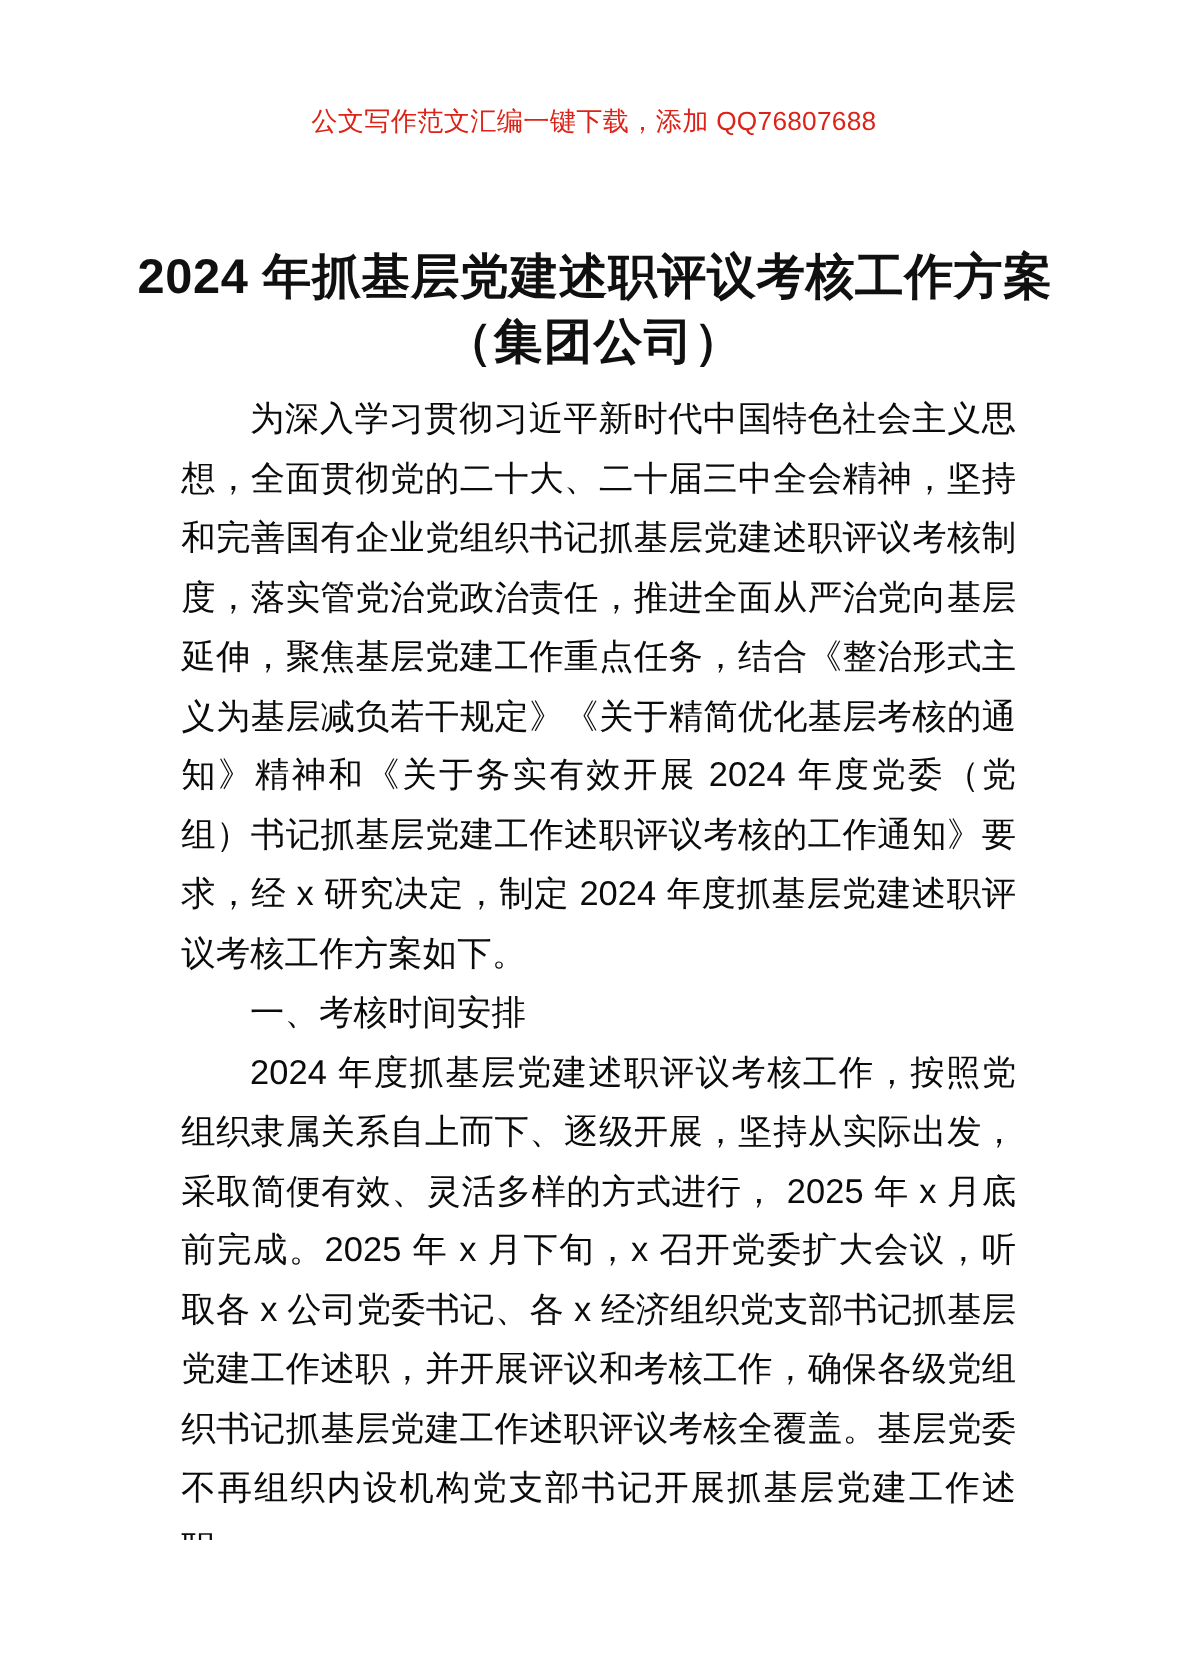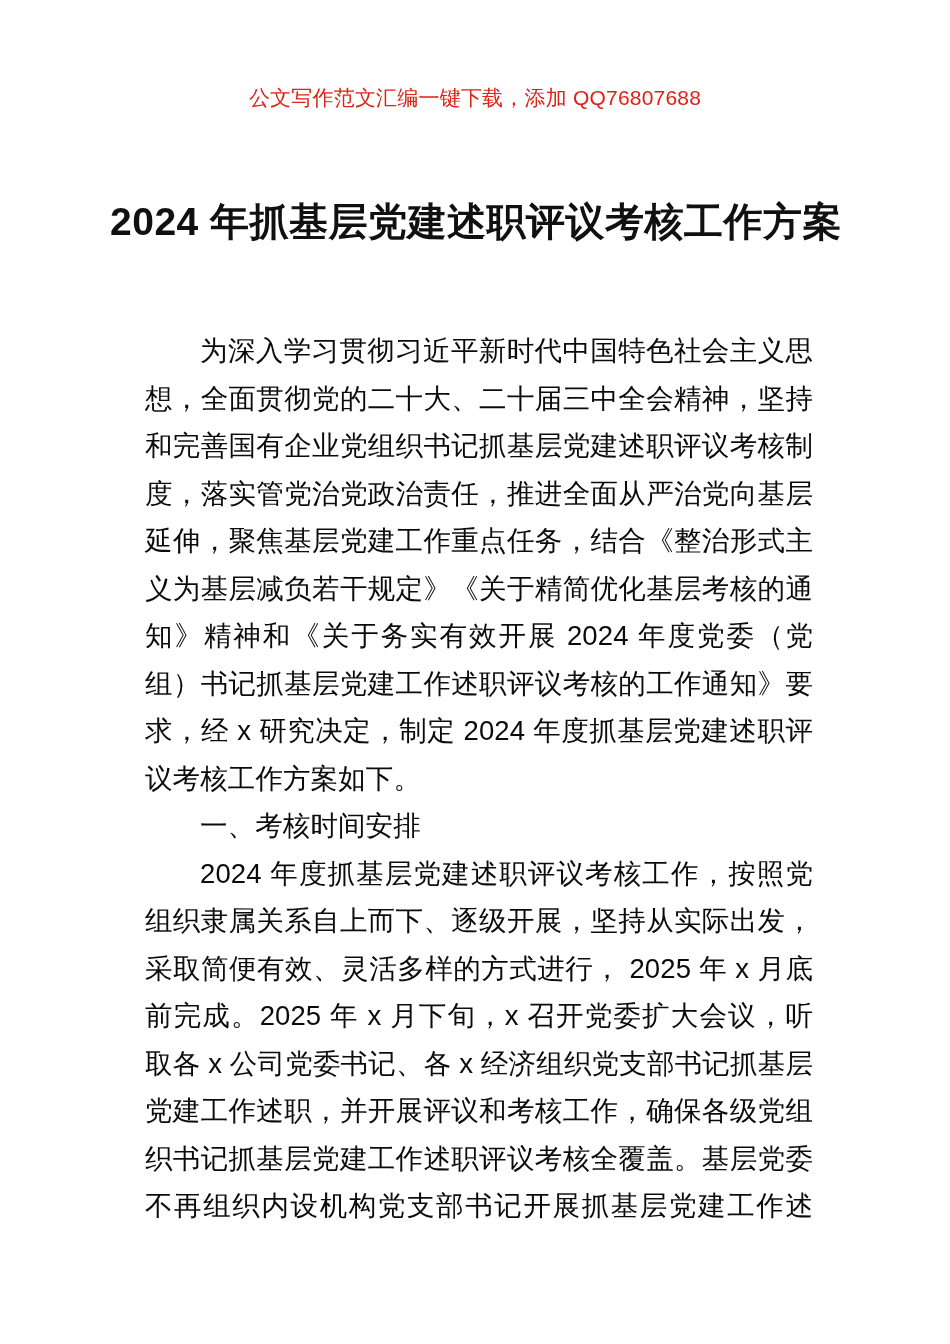--- a/index.html
+++ b/index.html
@@ -53,21 +53,21 @@
     display: block;
     white-space: nowrap;
   }
   .doc-title .title-line-2 {
     letter-spacing: 1px;
   }
 
   
   .body-block {
     position: absolute;
-    top: 327px;
+    top: 311px;
     left: 145px;
     width: 668px;
   }
   .para {
     font-size: 27.5px;
     line-height: 47.5px;
     text-align: justify;
     text-justify: inter-ideograph;
     letter-spacing: 0.1px;
     margin: 0;
@@ -95,20 +95,21 @@
 <body>
 
 <div class="page">
 
   <div class="promo-banner">
     <span class="promo-text" style="color: rgb(221, 34, 23);">公文写作范文汇编一键下载，添加 QQ76807688</span>
   </div>
 
   <h1 class="doc-title">
     <span class="title-line title-line-1">2024 年抓基层党建述职评议考核工作方案</span>
+    <span class="title-line title-line-2">（集团公司）</span>
   </h1>
 
   <div class="body-block">
     <p class="para no-stretch">为深入学习贯彻习近平新时代中国特色社会主义思想，全面贯彻党的二十大、二十届三中全会精神，坚持和完善国有企业党组织书记抓基层党建述职评议考核制度，落实管党治党政治责任，推进全面从严治党向基层延伸，聚焦基层党建工作重点任务，结合《整治形式主义为基层减负若干规定》《关于精简优化基层考核的通知》精神和《关于务实有效开展 2024 年度党委（党组）书记抓基层党建工作述职评议考核的工作通知》要求，经 x 研究决定，制定 2024 年度抓基层党建述职评议考核工作方案如下。</p>
     <p class="para section-heading no-stretch">一、考核时间安排</p>
     <p class="para no-stretch">2024 年度抓基层党建述职评议考核工作，按照党组织隶属关系自上而下、逐级开展，坚持从实际出发，采取简便有效、灵活多样的方式进行， 2025 年 x 月底前完成。2025 年 x 月下旬，x 召开党委扩大会议，听取各 x 公司党委书记、各 x 经济组织党支部书记抓基层党建工作述职，并开展评议和考核工作，确保各级党组织书记抓基层党建工作述职评议考核全覆盖。基层党委不再组织内设机构党支部书记开展抓基层党建工作述职。</p>
   </div>
 
 </div>
 

